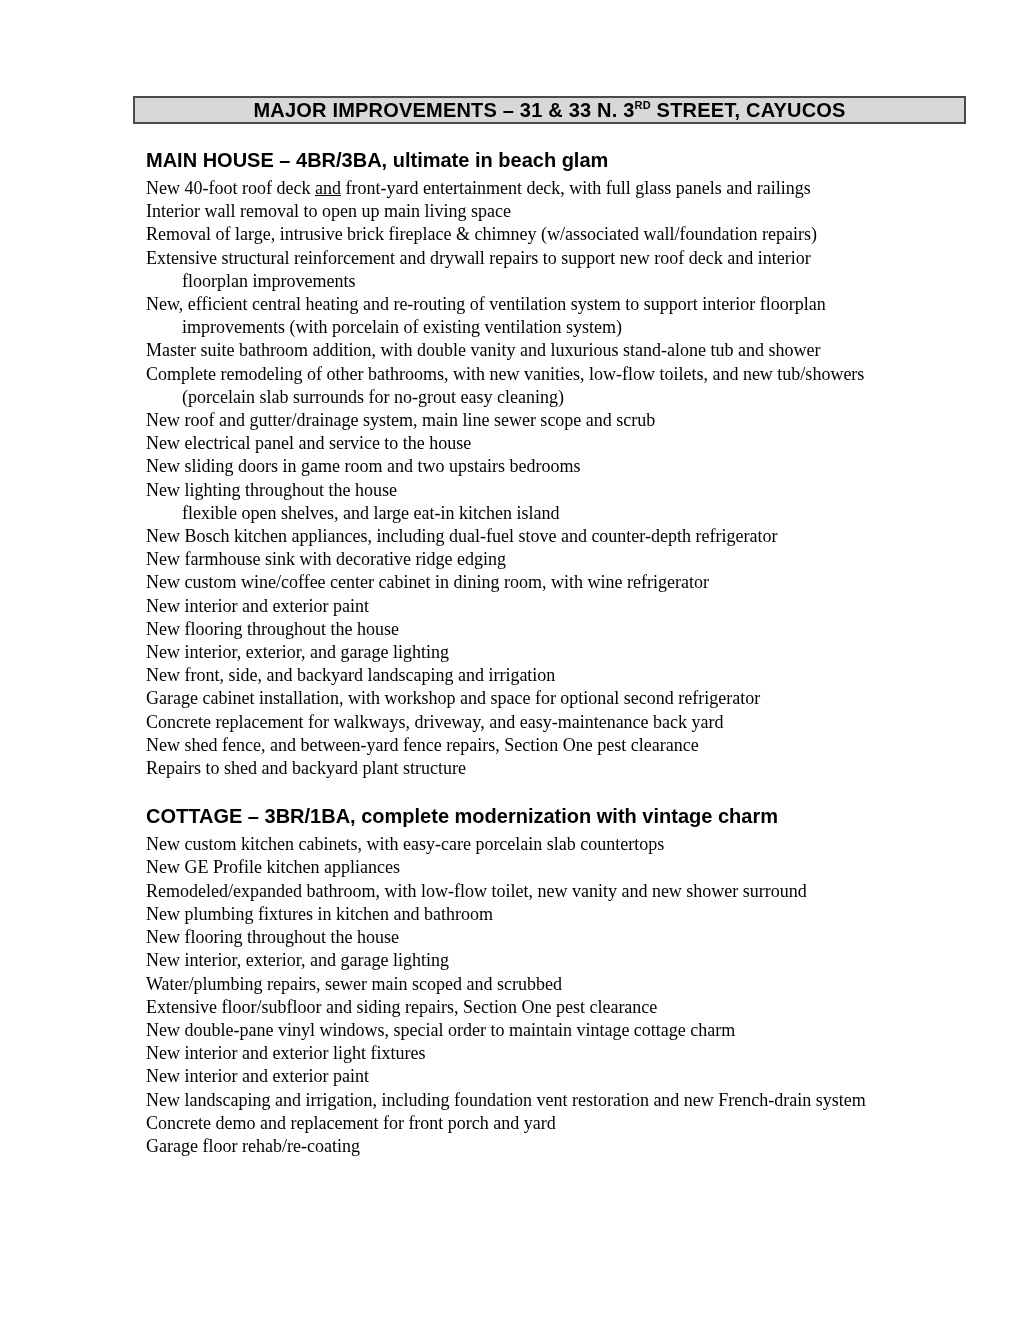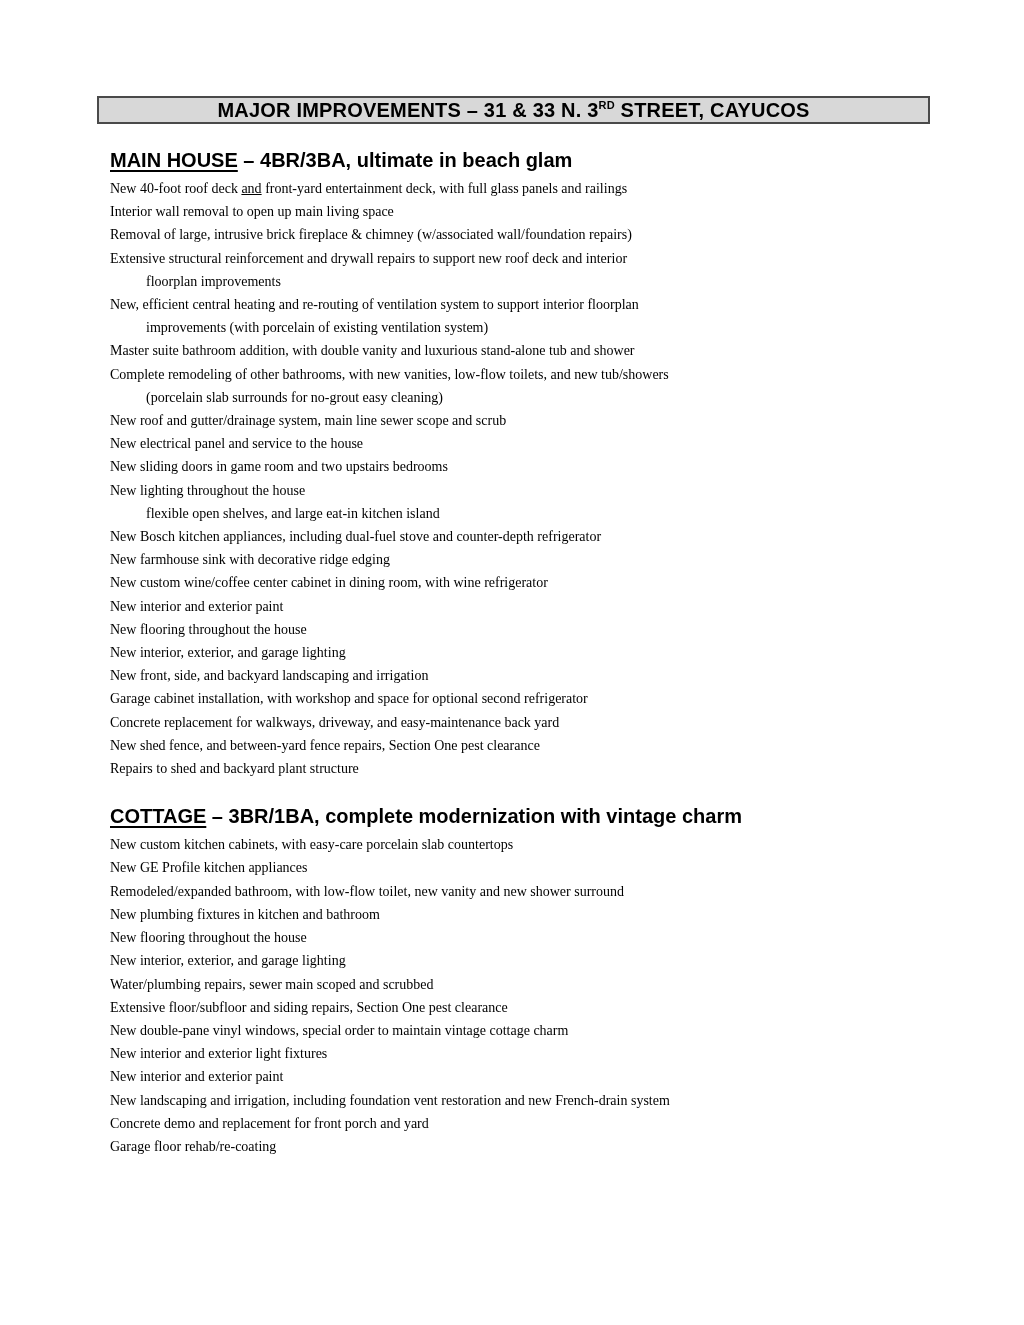--- a/index.html
+++ b/index.html
@@ -8,20 +8,21 @@
     height: 1325px;
     background: #ffffff;
     color: #000000;
     font-family: "Liberation Serif", serif;
   }
   .page {
     position: relative;
     width: 944px;
     height: 1325px;
     overflow: hidden;
+    margin-left: 36px;
   }
   .title-box {
     box-sizing: border-box;
     margin: 96px 0 0 97px;
     width: 833px;
     height: 28px;
     background: #d8d8d8;
     border: 2px solid #4a4a4a;
     display: flex;
     align-items: center;
@@ -40,28 +41,27 @@
   }
   .section-heading {
     font-family: "Liberation Sans", sans-serif;
     font-weight: bold;
     font-size: 20px;
     line-height: 24px;
     margin: 0 0 5px 0;
     padding-top: 24px;
   }
   .section-heading .und-head {
-    text-decoration: underline;
     text-decoration-thickness: 2px;
     text-underline-offset: 3px;
   }
   .items { margin: 0; }
   .item {
     margin: 0;
-    font-size: 14px;
+    font-size: 18px;
     line-height: 23.2px;
   }
   .item .line { display: block; }
   .item .line.cont { padding-left: 36px; }
   .und { text-decoration: underline; }
   .sup {
     font-size: 11px;
     vertical-align: super;
     line-height: 0;
   }

